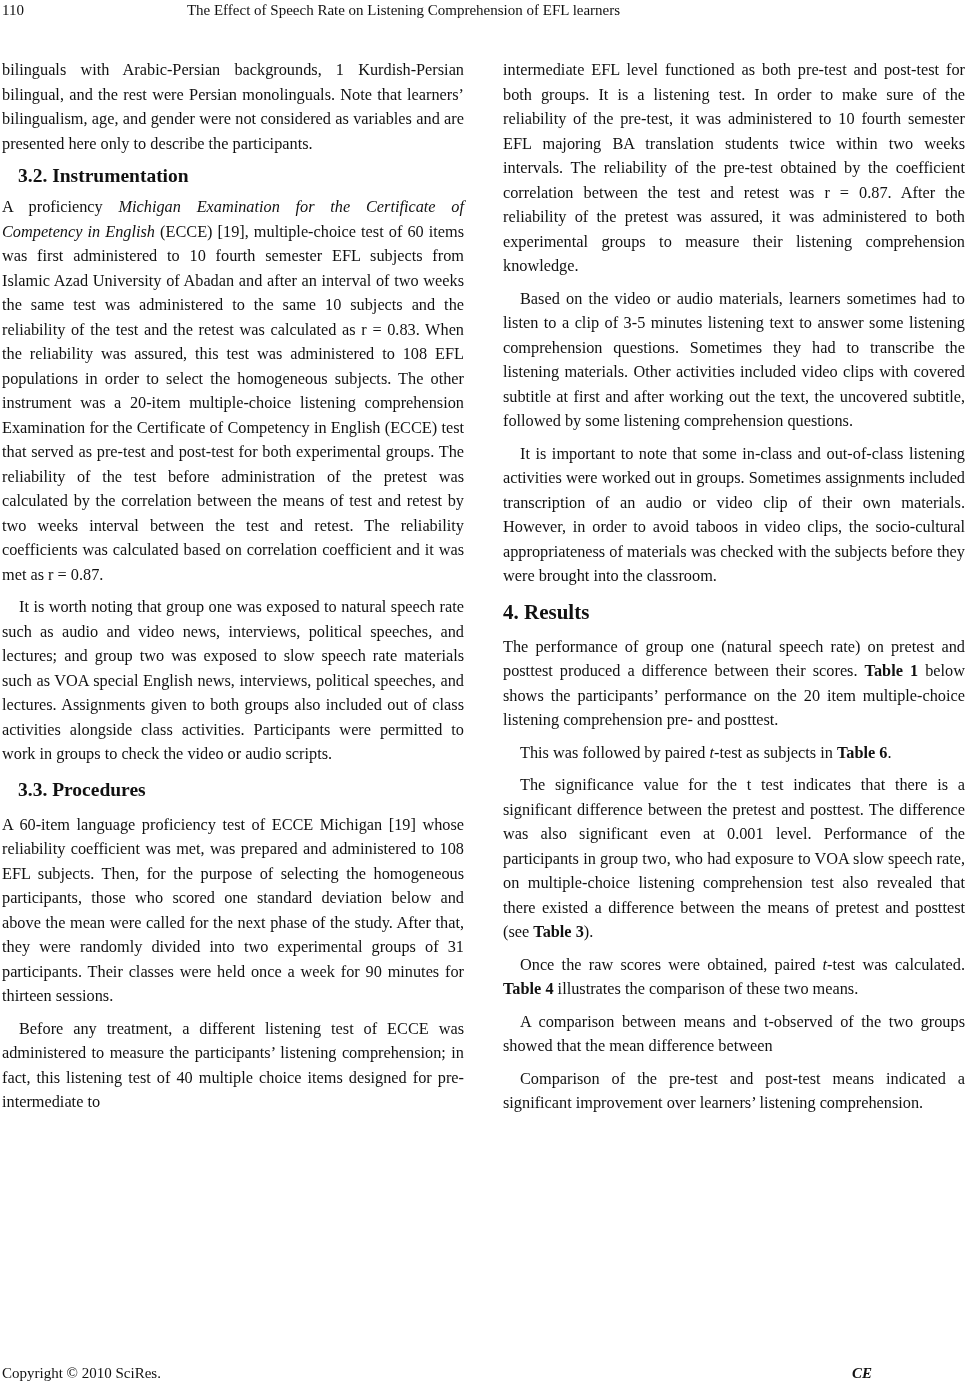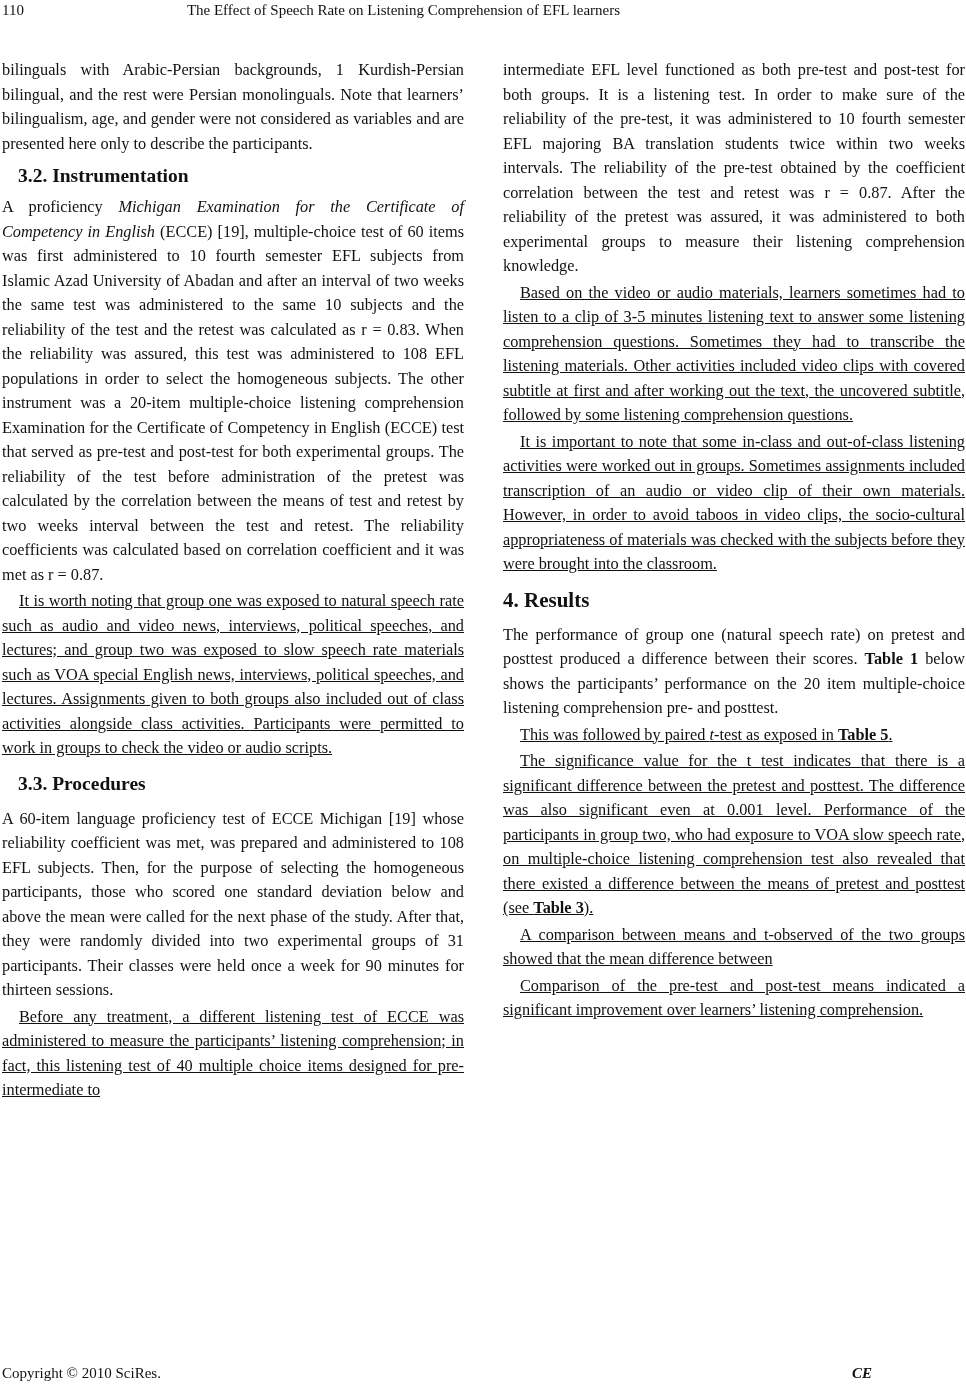--- a/index.html
+++ b/index.html
@@ -13,21 +13,21 @@
   }
   .running-head .pageno { position: absolute; left: 2px; top: 1px; }
   .running-head .title { position: absolute; left: 0; width: 807px; text-align: center; top: 1px; }
   .col {
     position: absolute; top: 58px; width: 462px;
     font-size: 16.3px; line-height: 24.5px; text-align: justify;
   }
   .col.left { left: 2px; }
   .col.right { left: 503px; }
   .col p { margin: 0; }
-  .col p.indent { text-indent: 17px; margin-top: 2px; text-decoration: underline; }
+  .col p.indent { text-indent: 17px; margin-top: 8px; }
   .col p.first { margin-top: 0; }
   .col h2 {
     margin: 7px 0 6px 16px; font-size: 19.5px; font-weight: bold; line-height: 26px;
     text-align: left;
   }
   .col h2.sec { font-size: 21px; margin: 10px 0 10px 0; }
   .footer {
     position: absolute; top: 1364px; left: 0; width: 876px; height: 20px;
     font-size: 15px; line-height: 18px;
   }
@@ -62,24 +62,25 @@
   <p class="first">intermediate EFL level functioned as both pre-test and post-test for both groups. It is a listening test. In order to make sure of the reliability of the pre-test, it was administered to 10 fourth semester EFL majoring BA translation students twice within two weeks intervals. The reliability of the pre-test obtained by the coefficient correlation between the test and retest was r = 0.87. After the reliability of the pretest was assured, it was administered to both experimental groups to measure their listening comprehension knowledge.</p>
 
   <p class="indent">Based on the video or audio materials, learners sometimes had to listen to a clip of 3-5 minutes listening text to answer some listening comprehension questions. Sometimes they had to transcribe the listening materials. Other activities included video clips with covered subtitle at first and after working out the text, the uncovered subtitle, followed by some listening comprehension questions.</p>
 
   <p class="indent">It is important to note that some in-class and out-of-class listening activities were worked out in groups. Sometimes assignments included transcription of an audio or video clip of their own materials. However, in order to avoid taboos in video clips, the socio-cultural appropriateness of materials was checked with the subjects before they were brought into the classroom.</p>
 
   <h2 class="sec">4. Results</h2>
 
   <p><span>The performance of group one (natural speech rate) on pretest and posttest produced a difference between their scores. </span><strong>Table 1</strong><span> below shows the participants’ performance on the 20 item multiple-choice listening comprehension pre- and posttest.</span></p>
 
-  <p class="indent"><span>This was followed by paired </span><em>t</em><span>-test as exposed in </span><strong>Table 5</strong><span>.</span></p>
+  <p class="indent"><span>This was followed by paired </span><em>t</em><span>-test as subjects in </span><strong>Table 6</strong><span>.</span></p>
 
   <p class="indent"><span>The significance value for the t test indicates that there is a significant difference between the pretest and posttest. The difference was also significant even at 0.001 level. Performance of the participants in group two, who had exposure to VOA slow speech rate, on multiple-choice listening comprehension test also revealed that there existed a difference between the means of pretest and posttest (see </span><strong>Table 3</strong><span>).</span></p>
 
+  <p class="indent"><span>Once the raw scores were obtained, paired </span><em>t</em><span>-test was calculated. </span><strong>Table 4</strong><span> illustrates the comparison of these two means.</span></p>
 
   <p class="indent">A comparison between means and t-observed of the two groups showed that the mean difference between</p>
 
   <p class="indent">Comparison of the pre-test and post-test means indicated a significant improvement over learners’ listening comprehension.</p>
 </div>
 
 <div class="footer">
   <span class="copy">Copyright © 2010 SciRes.</span>
   <span class="journal">CE</span>
 </div>

